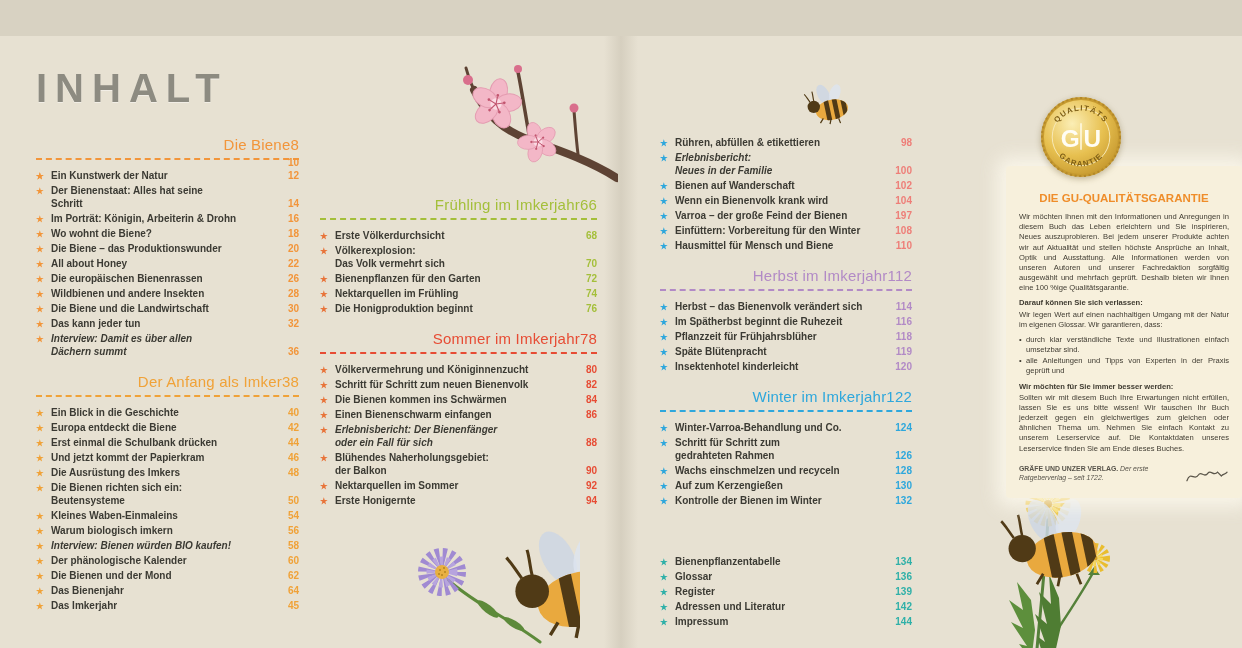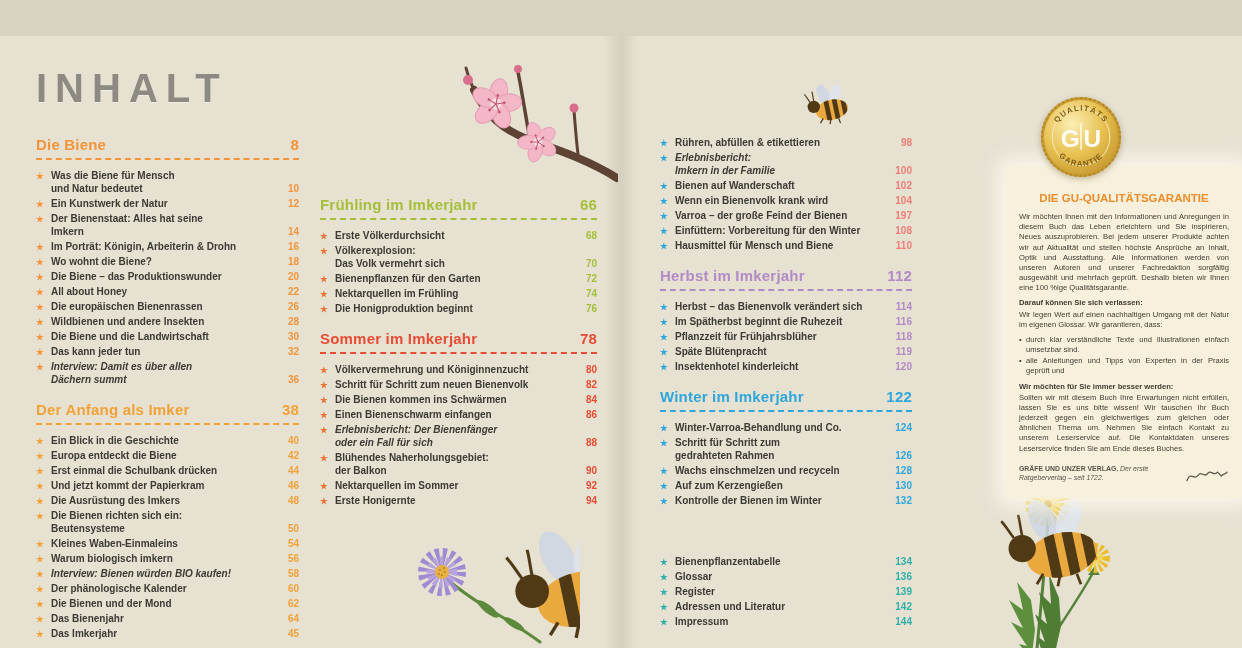--- a/index.html
+++ b/index.html
@@ -14,22 +14,22 @@
             letter-spacing:8px; color:#8d8b81; text-shadow:0 1px 0 rgba(255,255,255,0.45); }
 
   .col { position:absolute; }
   #colA { left:36px;  top:100px; width:263px; }
   #colB { left:320px; top:160px; width:277px; }
   #colC { left:660px; top:100px; width:252px; }
 
   .toc-block:not(:first-child) { margin-top:15px; }
   .toc-block.extra-gap { margin-top:48px; }
 
-  .toc-heading { display:flex; justify-content:space-between; align-items:flex-end;
-                 font-weight:700; font-size:15px; letter-spacing:0.2px;
+  .toc-heading { display:flex; justify-content:flex-end; align-items:flex-end;
+                 font-weight:400; font-size:15px; letter-spacing:0.2px;
                  padding-bottom:5px; border-bottom:2px dashed; margin-bottom:9px; }
 
   .toc-item { position:relative; padding-left:15px; padding-right:24px; margin-bottom:2px;
               font-size:10px; line-height:13px; font-weight:700; color:#3b3a33; }
   .toc-item .ln { display:block; white-space:nowrap; }
   .toc-item.it .ln { font-style:italic; }
   .star { position:absolute; left:0; top:1px; font-size:8.5px; line-height:13px; }
   .num  { position:absolute; right:0; bottom:0; font-size:10px; line-height:13px; font-weight:700; }
 
   .ill { position:absolute; }
@@ -116,23 +116,23 @@
   <div class="gutter"></div>
 
   <h1 class="inhalt">INHALT</h1>
 
   <div class="col" id="colA">
       <div class="toc-block">
         <div class="toc-heading" style="color: rgb(242, 149, 58); border-color: rgb(242, 149, 58);">
           <span class="h-t">Die Biene</span>
           <span class="h-p">8</span>
         </div>
-        <div class="toc-item"><span class="star" style="color: rgb(242, 149, 58);">★</span><span class="t"><span class="ln">Was die Biene für Mensch</span><span class="ln">und Natur bedeutet</span></span><span class="num" style="color: rgb(242, 149, 58);">10</span></div>
+        <div class="toc-item"><span class="star" style="color: rgb(242, 149, 58);">★</span><span class="num" style="color: rgb(242, 149, 58);">10</span></div>
         <div class="toc-item"><span class="star" style="color: rgb(242, 149, 58);">★</span><span class="t"><span class="ln">Ein Kunstwerk der Natur</span></span><span class="num" style="color: rgb(242, 149, 58);">12</span></div>
-        <div class="toc-item"><span class="star" style="color: rgb(242, 149, 58);">★</span><span class="t"><span class="ln">Der Bienenstaat: Alles hat seine</span><span class="ln">Imkern</span></span><span class="num" style="color: rgb(242, 149, 58);">14</span></div>
+        <div class="toc-item"><span class="star" style="color: rgb(242, 149, 58);">★</span><span class="t"><span class="ln">Der Bienenstaat: Alles hat seine</span><span class="ln">Schritt</span></span><span class="num" style="color: rgb(242, 149, 58);">14</span></div>
         <div class="toc-item"><span class="star" style="color: rgb(242, 149, 58);">★</span><span class="t"><span class="ln">Im Porträt: Königin, Arbeiterin &amp; Drohn</span></span><span class="num" style="color: rgb(242, 149, 58);">16</span></div>
         <div class="toc-item"><span class="star" style="color: rgb(242, 149, 58);">★</span><span class="t"><span class="ln">Wo wohnt die Biene?</span></span><span class="num" style="color: rgb(242, 149, 58);">18</span></div>
         <div class="toc-item"><span class="star" style="color: rgb(242, 149, 58);">★</span><span class="t"><span class="ln">Die Biene – das Produktionswunder</span></span><span class="num" style="color: rgb(242, 149, 58);">20</span></div>
         <div class="toc-item"><span class="star" style="color: rgb(242, 149, 58);">★</span><span class="t"><span class="ln">All about Honey</span></span><span class="num" style="color: rgb(242, 149, 58);">22</span></div>
         <div class="toc-item"><span class="star" style="color: rgb(242, 149, 58);">★</span><span class="t"><span class="ln">Die europäischen Bienenrassen</span></span><span class="num" style="color: rgb(242, 149, 58);">26</span></div>
         <div class="toc-item"><span class="star" style="color: rgb(242, 149, 58);">★</span><span class="t"><span class="ln">Wildbienen und andere Insekten</span></span><span class="num" style="color: rgb(242, 149, 58);">28</span></div>
         <div class="toc-item"><span class="star" style="color: rgb(242, 149, 58);">★</span><span class="t"><span class="ln">Die Biene und die Landwirtschaft</span></span><span class="num" style="color: rgb(242, 149, 58);">30</span></div>
         <div class="toc-item"><span class="star" style="color: rgb(242, 149, 58);">★</span><span class="t"><span class="ln">Das kann jeder tun</span></span><span class="num" style="color: rgb(242, 149, 58);">32</span></div>
         <div class="toc-item it"><span class="star" style="color: rgb(242, 149, 58);">★</span><span class="t"><span class="ln">Interview: Damit es über allen</span><span class="ln">Dächern summt</span></span><span class="num" style="color: rgb(242, 149, 58);">36</span></div>
       </div>
@@ -179,21 +179,21 @@
         <div class="toc-item"><span class="star" style="color: rgb(232, 116, 58);">★</span><span class="t"><span class="ln">Einen Bienenschwarm einfangen</span></span><span class="num" style="color: rgb(231, 76, 52);">86</span></div>
         <div class="toc-item it"><span class="star" style="color: rgb(232, 116, 58);">★</span><span class="t"><span class="ln">Erlebnisbericht: Der Bienenfänger</span><span class="ln">oder ein Fall für sich</span></span><span class="num" style="color: rgb(231, 76, 52);">88</span></div>
         <div class="toc-item"><span class="star" style="color: rgb(232, 116, 58);">★</span><span class="t"><span class="ln">Blühendes Naherholungsgebiet:</span><span class="ln">der Balkon</span></span><span class="num" style="color: rgb(231, 76, 52);">90</span></div>
         <div class="toc-item"><span class="star" style="color: rgb(232, 116, 58);">★</span><span class="t"><span class="ln">Nektarquellen im Sommer</span></span><span class="num" style="color: rgb(231, 76, 52);">92</span></div>
         <div class="toc-item"><span class="star" style="color: rgb(232, 116, 58);">★</span><span class="t"><span class="ln">Erste Honigernte</span></span><span class="num" style="color: rgb(231, 76, 52);">94</span></div>
       </div>
     </div>
   <div class="col" id="colC">
       <div class="toc-block">
         <div class="toc-item"><span class="star" style="color: rgb(46, 167, 220);">★</span><span class="t"><span class="ln">Rühren, abfüllen &amp; etikettieren</span></span><span class="num" style="color: rgb(238, 126, 120);">98</span></div>
-        <div class="toc-item it"><span class="star" style="color: rgb(46, 167, 220);">★</span><span class="t"><span class="ln">Erlebnisbericht:</span><span class="ln">Imkern in der Familie</span></span><span class="num" style="color: rgb(238, 126, 120);">100</span></div>
+        <div class="toc-item it"><span class="star" style="color: rgb(46, 167, 220);">★</span><span class="t"><span class="ln">Erlebnisbericht:</span><span class="ln">Neues in der Familie</span></span><span class="num" style="color: rgb(238, 126, 120);">100</span></div>
         <div class="toc-item"><span class="star" style="color: rgb(46, 167, 220);">★</span><span class="t"><span class="ln">Bienen auf Wanderschaft</span></span><span class="num" style="color: rgb(238, 126, 120);">102</span></div>
         <div class="toc-item"><span class="star" style="color: rgb(46, 167, 220);">★</span><span class="t"><span class="ln">Wenn ein Bienenvolk krank wird</span></span><span class="num" style="color: rgb(238, 126, 120);">104</span></div>
         <div class="toc-item"><span class="star" style="color: rgb(46, 167, 220);">★</span><span class="t"><span class="ln">Varroa – der große Feind der Bienen</span></span><span class="num" style="color: rgb(238, 126, 120);">197</span></div>
         <div class="toc-item"><span class="star" style="color: rgb(46, 167, 220);">★</span><span class="t"><span class="ln">Einfüttern: Vorbereitung für den Winter</span></span><span class="num" style="color: rgb(238, 126, 120);">108</span></div>
         <div class="toc-item"><span class="star" style="color: rgb(46, 167, 220);">★</span><span class="t"><span class="ln">Hausmittel für Mensch und Biene</span></span><span class="num" style="color: rgb(238, 126, 120);">110</span></div>
       </div>
       <div class="toc-block">
         <div class="toc-heading" style="color: rgb(178, 138, 198); border-color: rgb(178, 138, 198);">
           <span class="h-t">Herbst im Imkerjahr</span>
           <span class="h-p">112</span>

